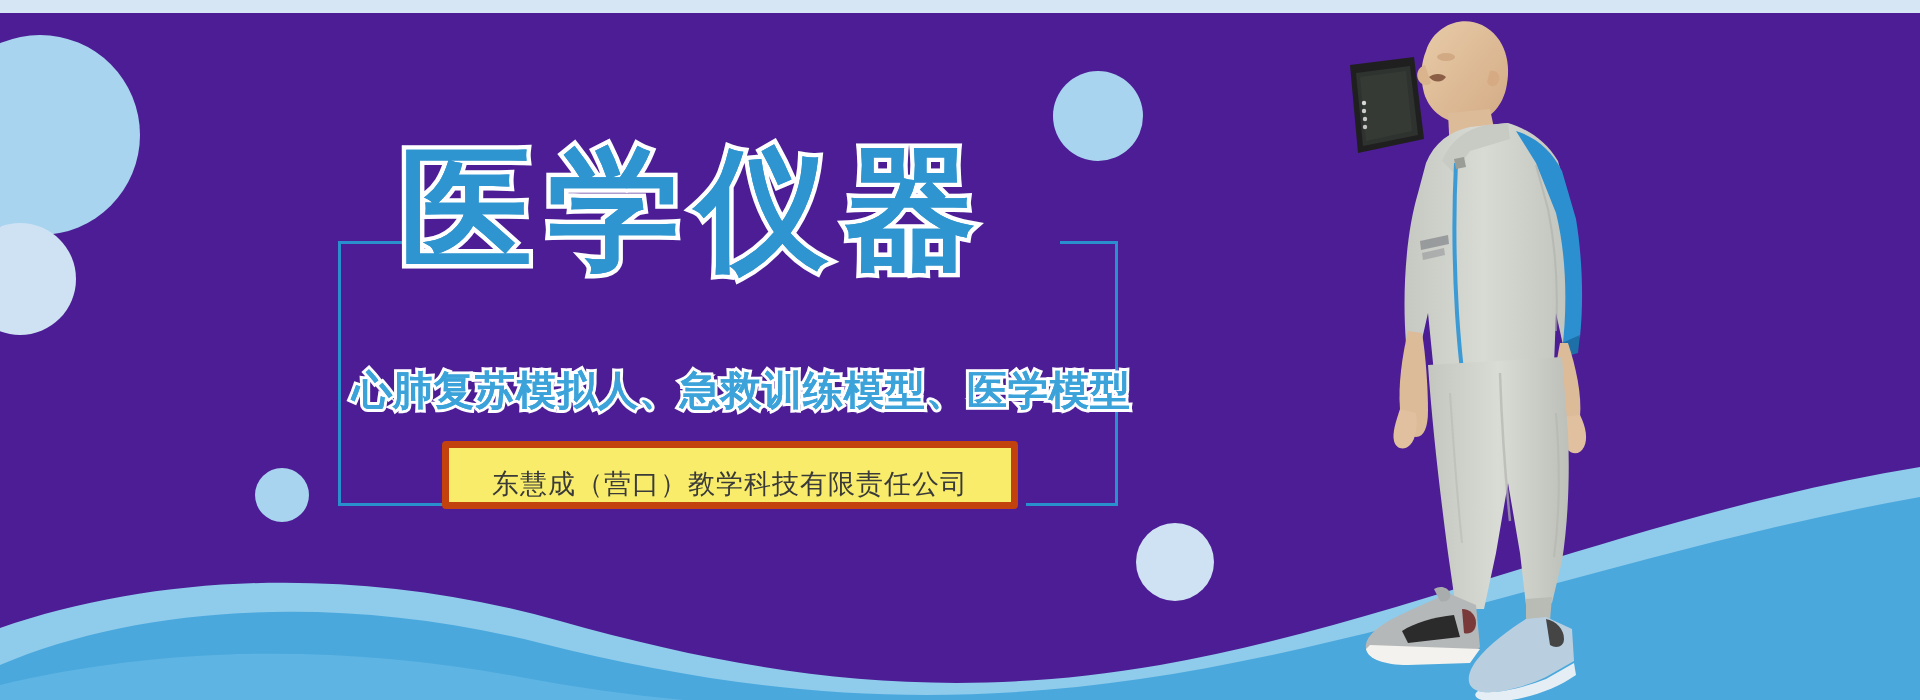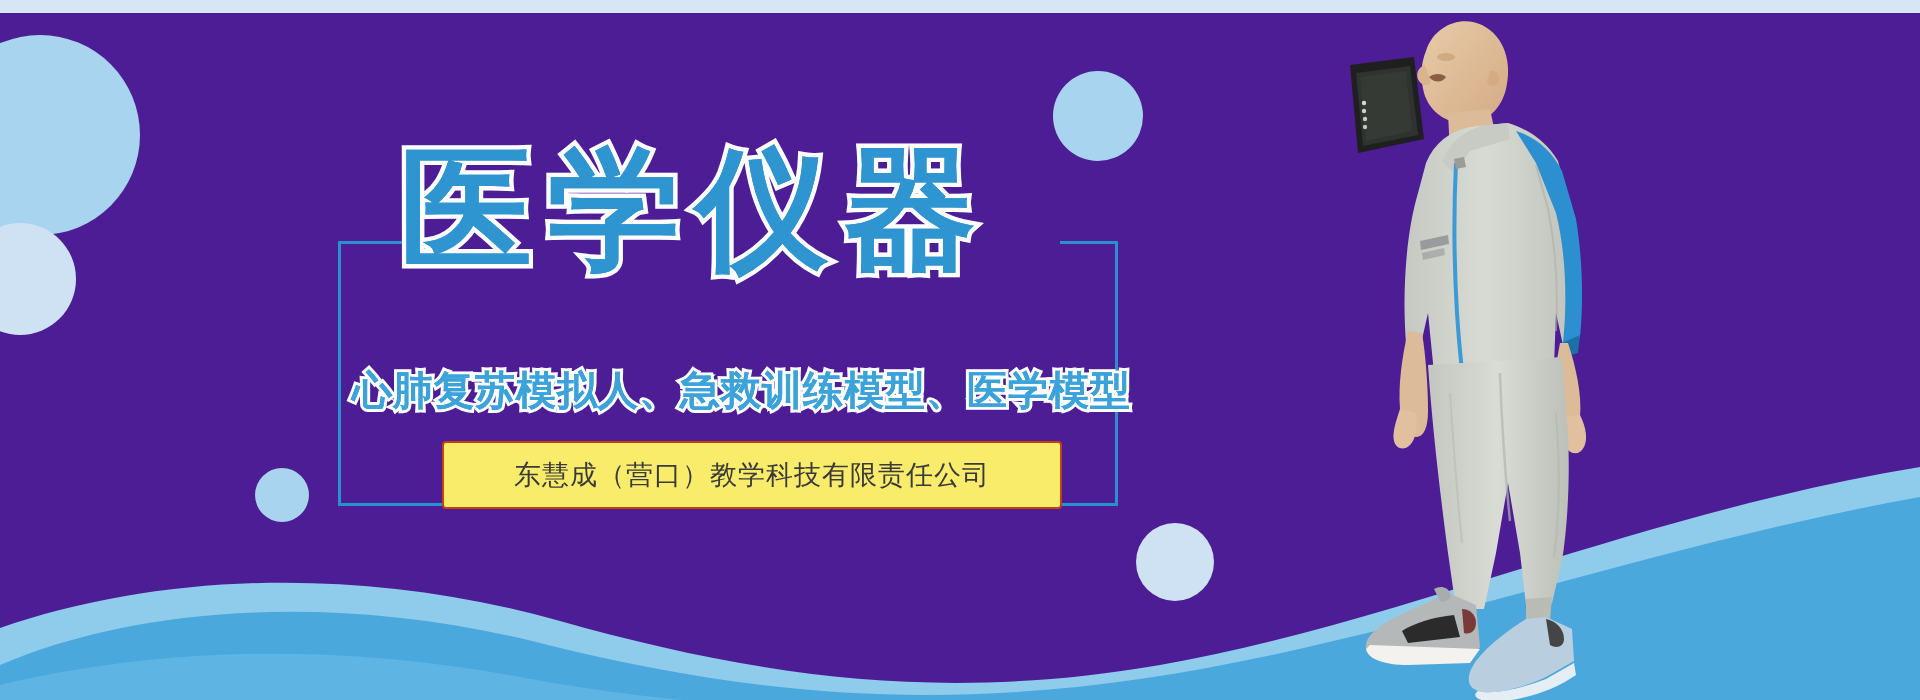--- a/index.html
+++ b/index.html
@@ -51,26 +51,26 @@
     white-space:nowrap;
   }
   #subtitle-top{
     position:absolute;left:352px;top:350px;
     font-size:40px;font-weight:700;letter-spacing:1px;
     color:#3ba3da;white-space:nowrap;
   }
   
   #company-bar{
     position:absolute;left:442px;top:428px;
-    width:620px;height:68px;
+    width:576px;height:68px;
     background:#f8ec6a;
-    border:2px solid #c2410c;
+    border:7px solid #c2410c;
     box-sizing:border-box;
     border-radius:4px;
-    display:flex;align-items:center;justify-content:center;
+    display:flex;align-items:flex-end;justify-content:center;
   }
   #company-text{
     font-size:27px;color:#3a3a3a;letter-spacing:1px;white-space:nowrap;
   }
   
   #mannequin{position:absolute;left:1330px;top:0px;width:330px;height:700px;}
   #device{position:absolute;left:1348px;top:44px;width:78px;height:98px;}
 </style>
 </head>
 <body>

